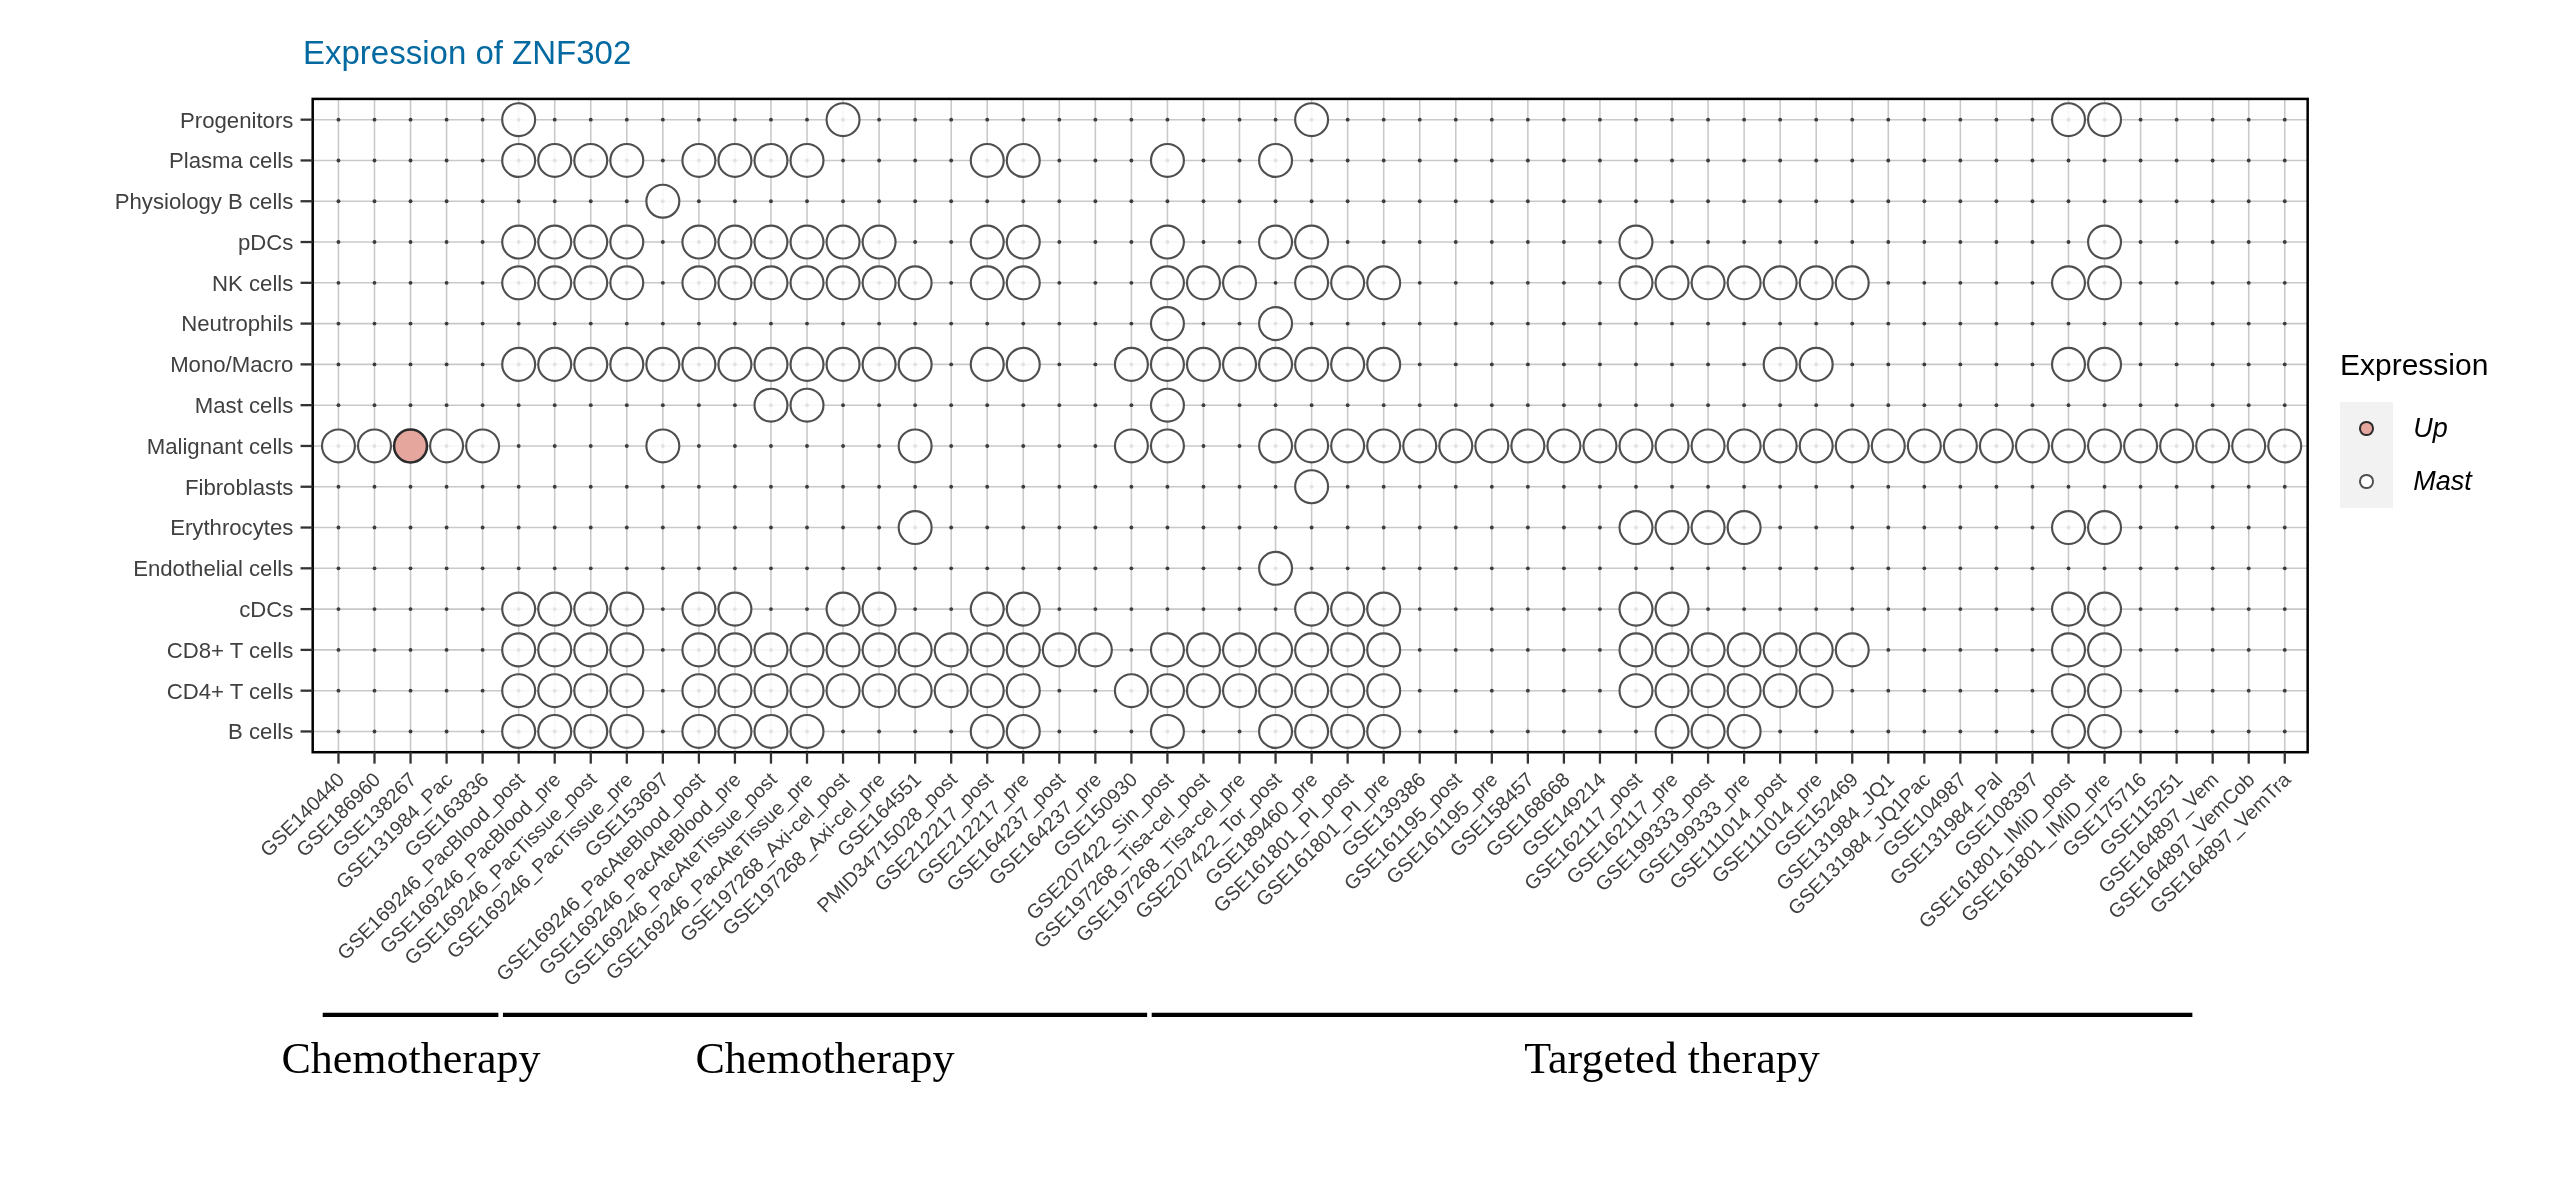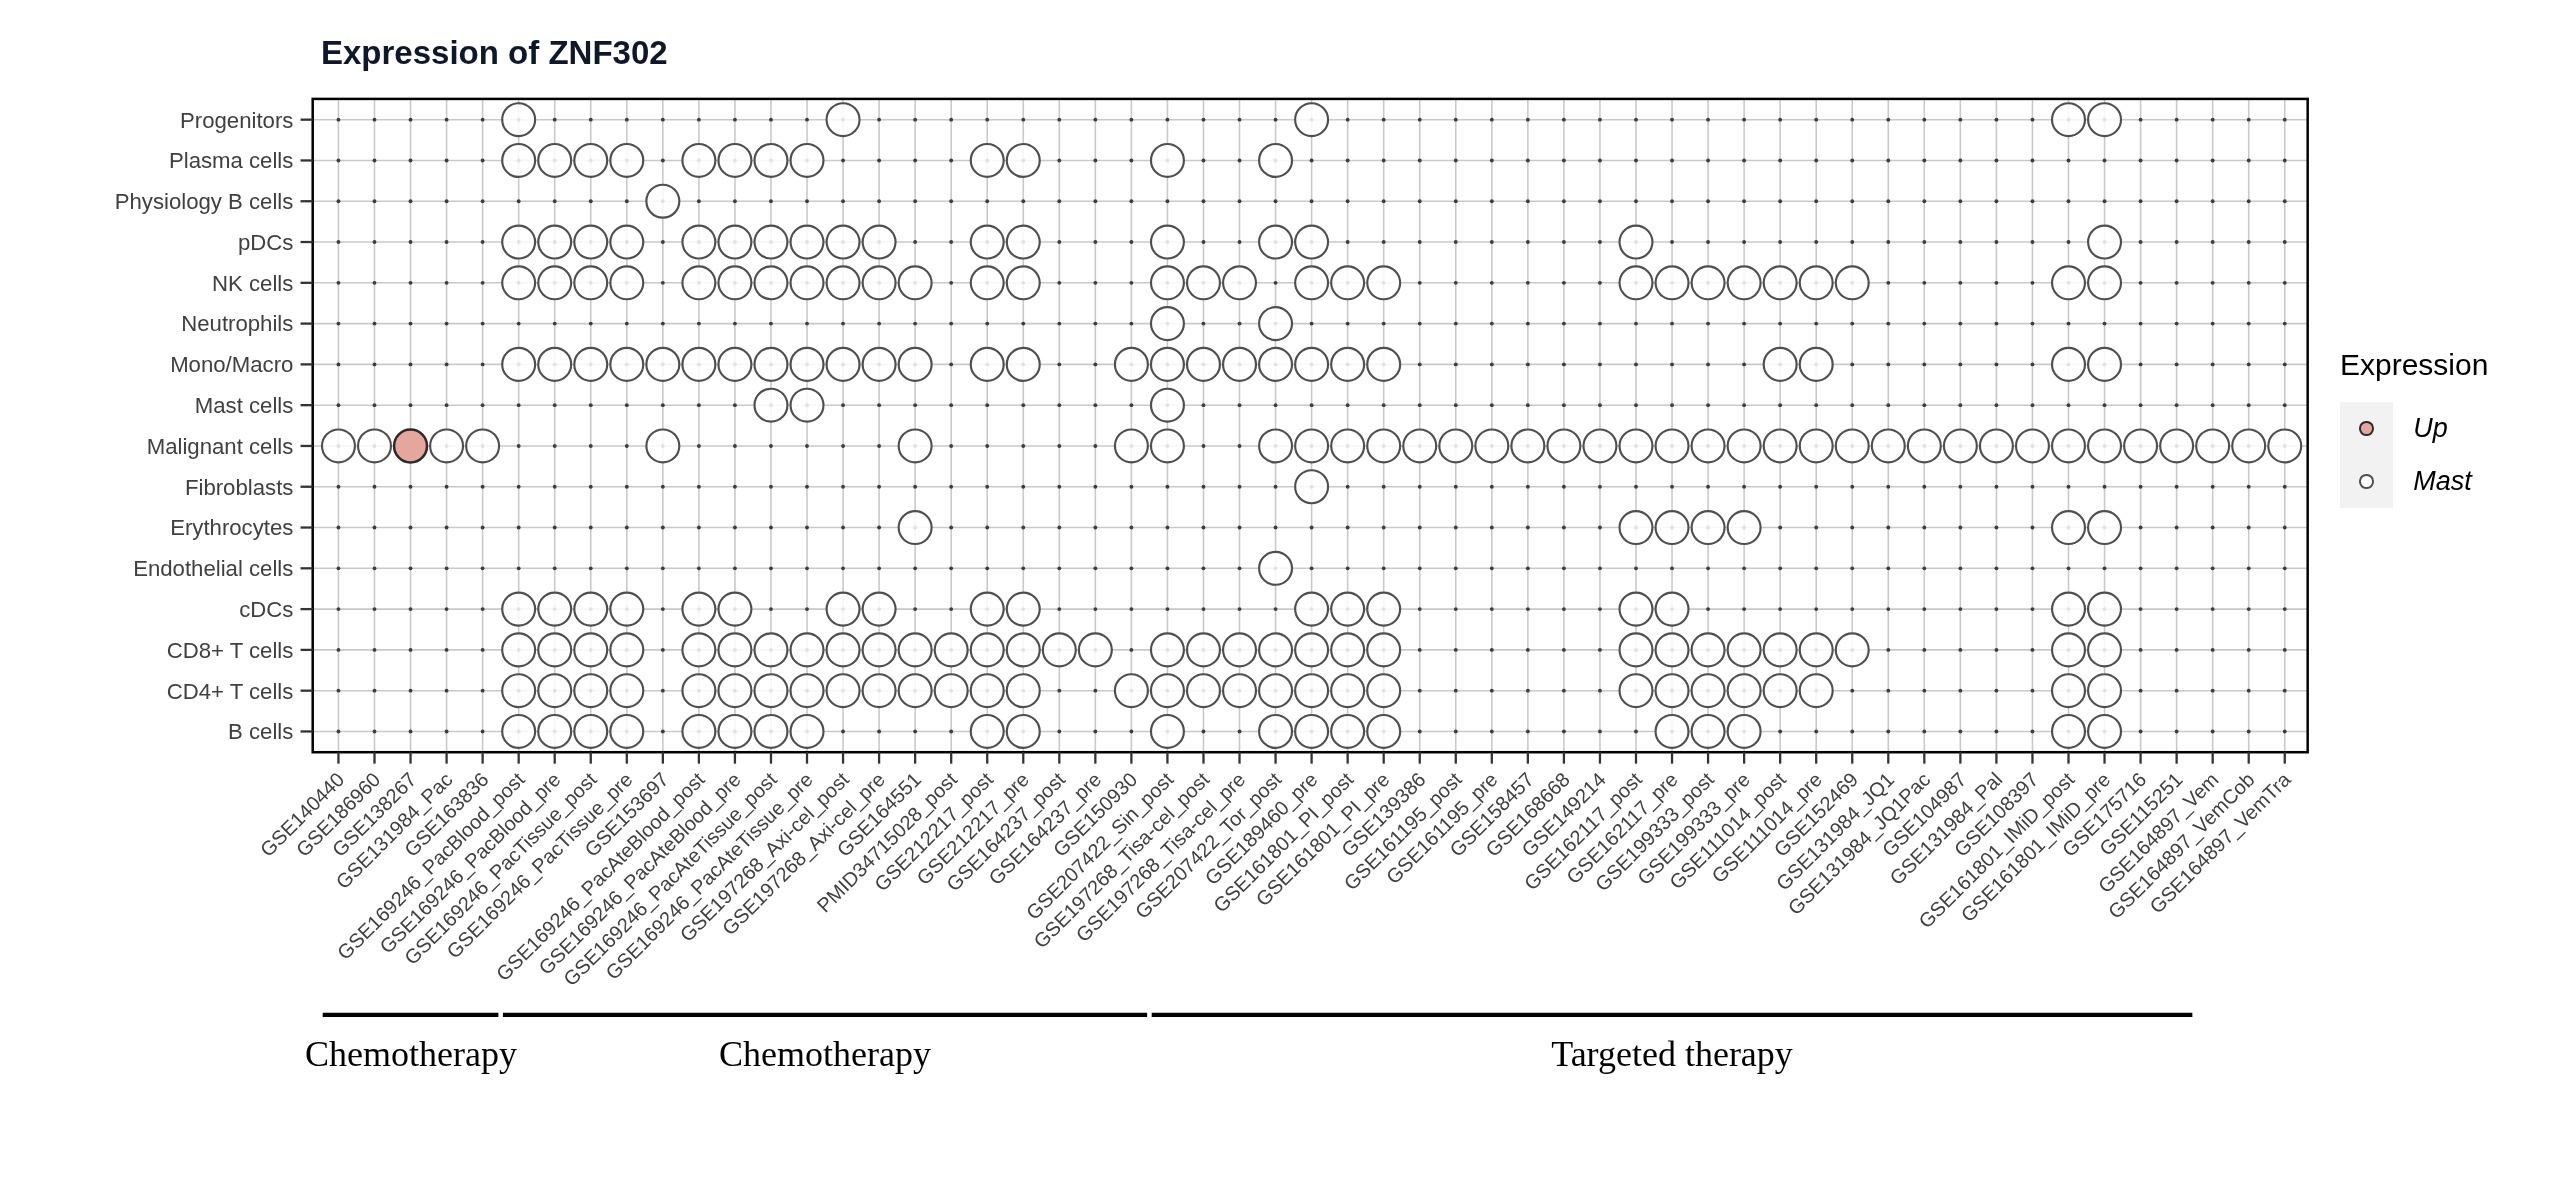--- a/index.html
+++ b/index.html
@@ -1,19 +1,19 @@
 <!DOCTYPE html>
 <html style="font-size:11.4px"><head>
 <meta charset="utf-8">
 <style>
   html,body{margin:0;padding:0;background:#ffffff;}
   #canvas{position:relative;width:2576px;height:1181px;background:#ffffff;overflow:hidden;
           font-family:"Liberation Sans", sans-serif;}
-  #chart-title{position:absolute;left:321px;top:34px;font-size:33px;color:#0f172a;font-weight:700;}
-  .grouplabel{position:absolute;font-family:"Liberation Serif", serif;font-size:36px;color:#000;
+  #chart-title{position:absolute;left:303px;top:34px;font-size:33px;color:#0369a1;font-weight:400;}
+  .grouplabel{position:absolute;font-family:"Liberation Serif", serif;font-size:44px;color:#000;
               transform:translateX(-50%);white-space:nowrap;}
   #legend{position:absolute;left:2340px;top:348px;}
   #legend-title{font-size:30px;color:#000;margin-bottom:20px;text-align:right;}
   .legend-keys{background:#f2f2f2;width:53px;display:inline-block;vertical-align:top;}
   .legend-key{width:53px;height:53px;display:flex;align-items:center;justify-content:center;}
   .key-dot{width:14.3px;height:14.3px;border-radius:50%;box-sizing:border-box;}
   .legend-labels{display:inline-block;vertical-align:top;margin-left:17px;font-style:italic;}
   .legend-item-label{height:53px;display:flex;align-items:center;font-size:27px;color:#000;}
   svg text{font-family:"Liberation Sans", sans-serif;}
 </style>

